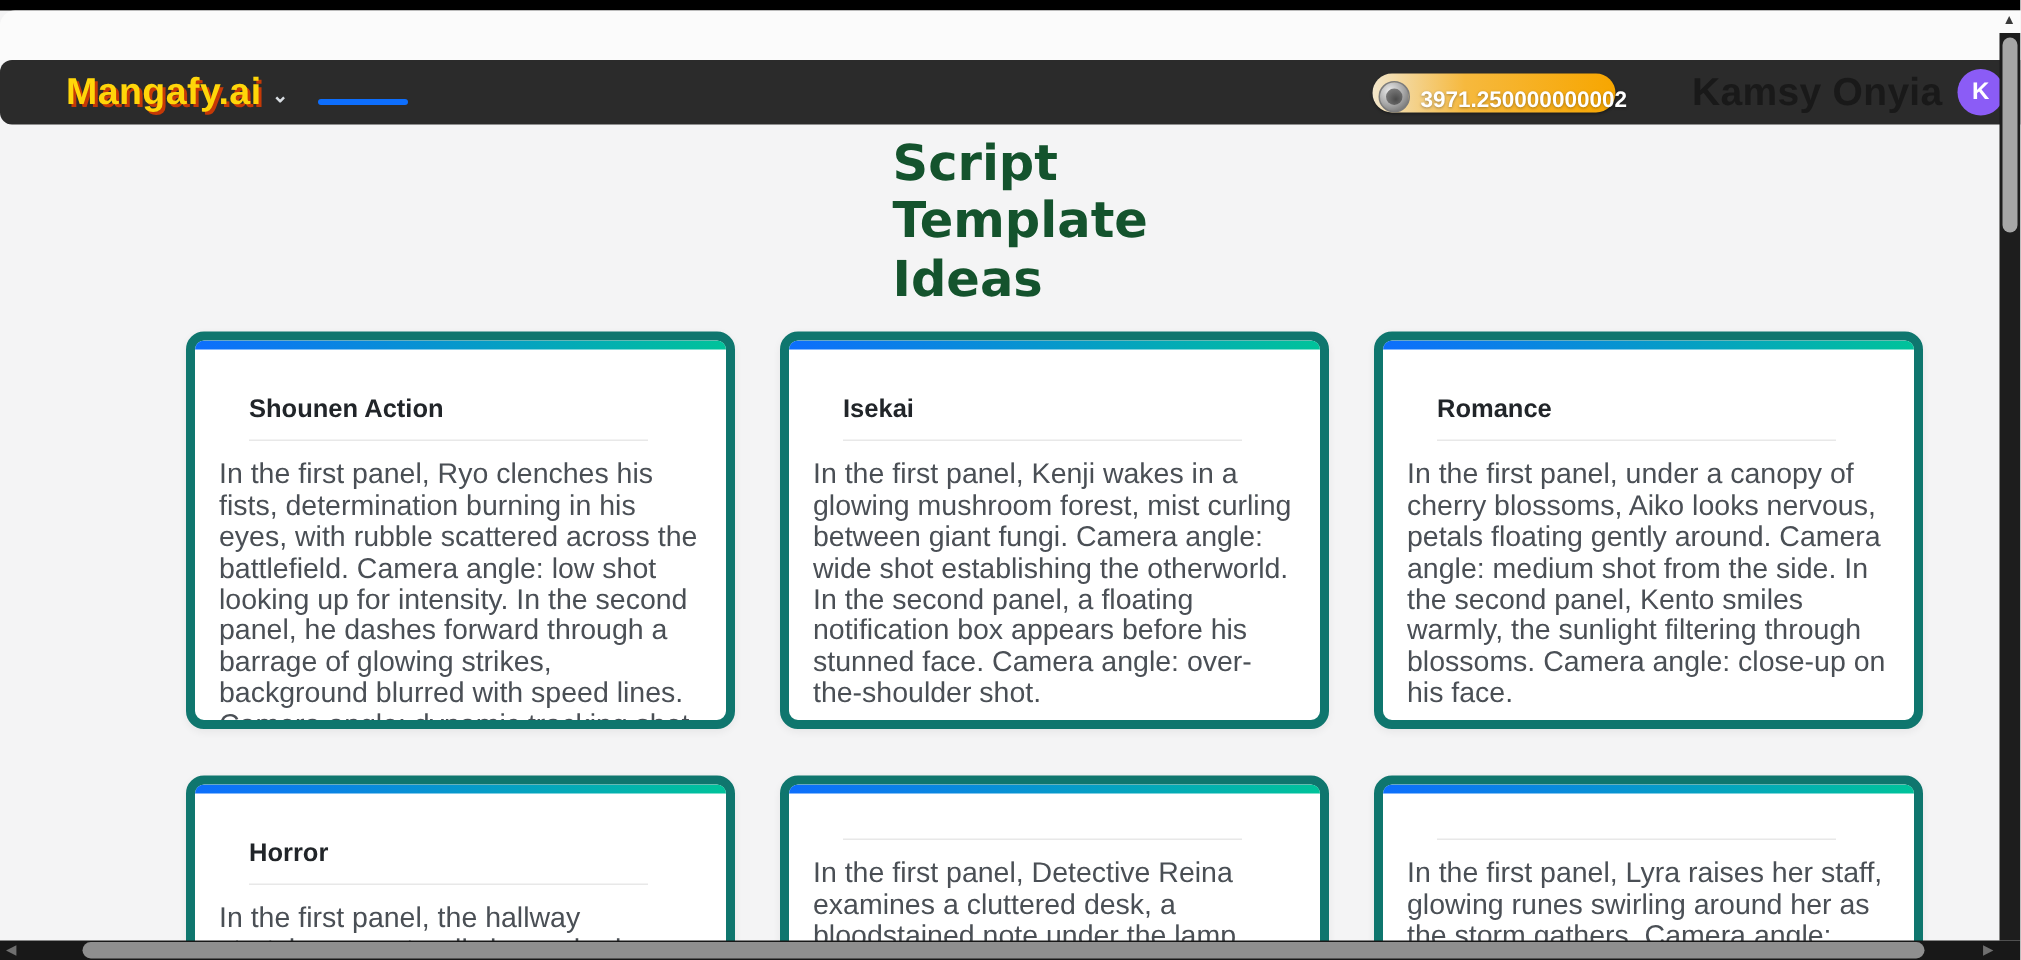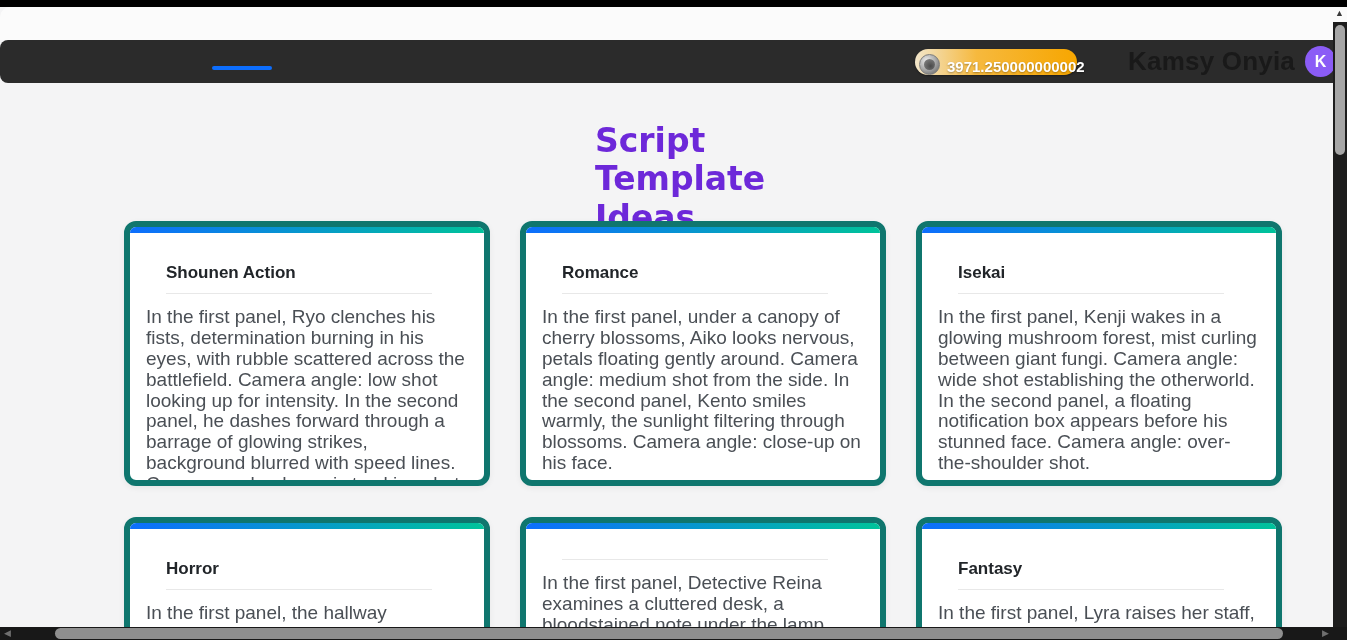--- a/index.html
+++ b/index.html
@@ -51,21 +51,21 @@
   .avatar {
     width:31px; height:31px; border-radius:50%; background:#8b5cf6;
     color:#fff; font-size:16px; font-weight:600;
     display:flex; align-items:center; justify-content:center;
   }
 
   
   .page-title {
     position:absolute; left:595px; top:90px; width:196px;
     font-family:"DejaVu Sans", sans-serif;
-    font-size:33px; font-weight:700; color:#6d28d9; line-height:1.16;margin-top:32px;
+    font-size:33px; font-weight:700; color:#14532d; line-height:1.16;
   }
 
   
   .cards-grid {
     position:absolute; left:124px; top:221px;
     display:grid; grid-template-columns:repeat(3,366px);
     column-gap:30px; row-gap:31px; grid-auto-rows:265px;
   }
   .card {
     position:relative; background:#fff; border-radius:12px;
@@ -90,20 +90,24 @@
   .hscroll-left  { position:absolute; left:4px; top:0; height:13px; line-height:13px; font-size:9px; color:#6f6f6f; cursor:pointer; }
   .hscroll-right { position:absolute; right:18px; top:0; height:13px; line-height:13px; font-size:9px; color:#6f6f6f; cursor:pointer; }
 </style>
 </head>
 <body>
 
 <div class="strip-black"></div>
 <div class="strip-white"></div>
 
 <div class="appbar">
+  <div class="logo-wrap">
+    <span class="logo">Mangafy.ai</span>
+    <span class="logo-caret">⌄</span>
+  </div>
   <div class="nav-underline"></div>
 
   <div class="credits-pill">
     <span class="coin"></span>
     <span class="credits-value">3971.250000000002</span>
   </div>
 
   <div class="user-menu">
     <span class="user-name">Kamsy Onyia</span>
     <span class="avatar">K</span>
@@ -116,48 +120,47 @@
 
   <div class="card">
     <div class="card-accent"></div>
     <h3 class="card-title">Shounen Action</h3>
     <hr class="card-divider">
     <p class="card-body">In the first panel, Ryo clenches his fists, determination burning in his eyes, with rubble scattered across the battlefield. Camera angle: low shot looking up for intensity. In the second panel, he dashes forward through a barrage of glowing strikes, background blurred with speed lines. Camera angle: dynamic tracking shot. In the third panel, Ryo delivers a powerful punch that cracks the ground beneath his enemy. Camera angle: close-up impact shot.</p>
   </div>
 
   <div class="card">
     <div class="card-accent"></div>
-    <h3 class="card-title">Romance</h3>
+    <h3 class="card-title">Isekai</h3>
     <hr class="card-divider">
-    <p class="card-body">In the first panel, under a canopy of cherry blossoms, Aiko looks nervous, petals floating gently around. Camera angle: medium shot from the side. In the second panel, Kento smiles warmly, the sunlight filtering through blossoms. Camera angle: close-up on his face.</p>
+    <p class="card-body">In the first panel, Kenji wakes in a glowing mushroom forest, mist curling between giant fungi. Camera angle: wide shot establishing the otherworld. In the second panel, a floating notification box appears before his stunned face. Camera angle: over-the-shoulder shot.</p>
   </div>
 
   <div class="card">
     <div class="card-accent"></div>
-    <h3 class="card-title">Isekai</h3>
+    <h3 class="card-title">Romance</h3>
     <hr class="card-divider">
-    <p class="card-body">In the first panel, Kenji wakes in a glowing mushroom forest, mist curling between giant fungi. Camera angle: wide shot establishing the otherworld. In the second panel, a floating notification box appears before his stunned face. Camera angle: over-the-shoulder shot.</p>
+    <p class="card-body">In the first panel, under a canopy of cherry blossoms, Aiko looks nervous, petals floating gently around. Camera angle: medium shot from the side. In the second panel, Kento smiles warmly, the sunlight filtering through blossoms. Camera angle: close-up on his face.</p>
   </div>
 
   <div class="card">
     <div class="card-accent"></div>
     <h3 class="card-title">Horror</h3>
     <hr class="card-divider">
     <p class="card-body">In the first panel, the hallway stretches unnaturally long, shadows flickering beyond the dim bulbs. Camera angle: low tracking shot.</p>
   </div>
 
   <div class="card">
     <div class="card-accent"></div>
     <hr class="card-divider">
     <p class="card-body">In the first panel, Detective Reina examines a cluttered desk, a bloodstained note under the lamp. Camera angle: close-up on the clue.</p>
   </div>
 
   <div class="card">
     <div class="card-accent"></div>
-    <h3 class="card-title">Fantasy</h3>
     <hr class="card-divider">
     <p class="card-body">In the first panel, Lyra raises her staff, glowing runes swirling around her as the storm gathers. Camera angle: wide heroic shot.</p>
   </div>
 
 </div>
 
 <div class="vscroll-up">▲</div>
 <div class="vscroll">
   <div class="vscroll-thumb"></div>
 </div>

